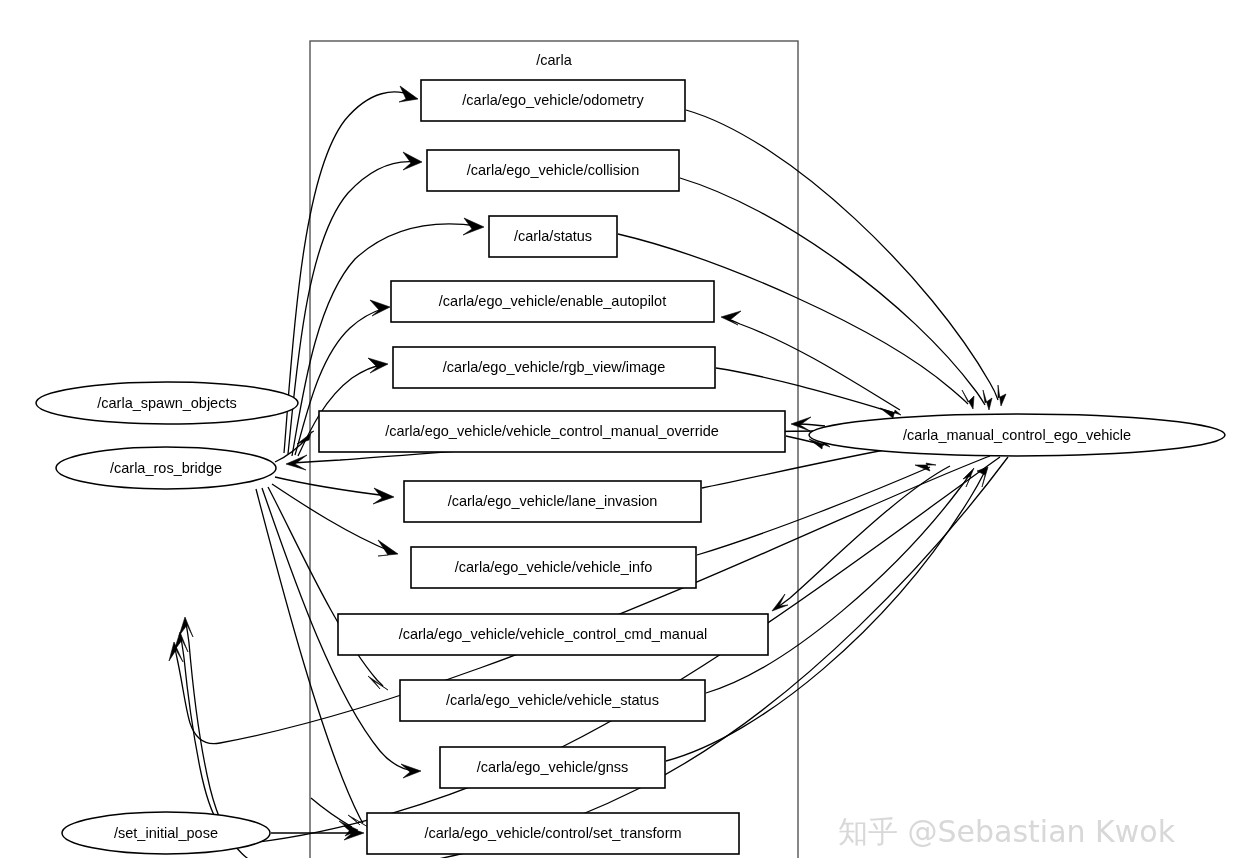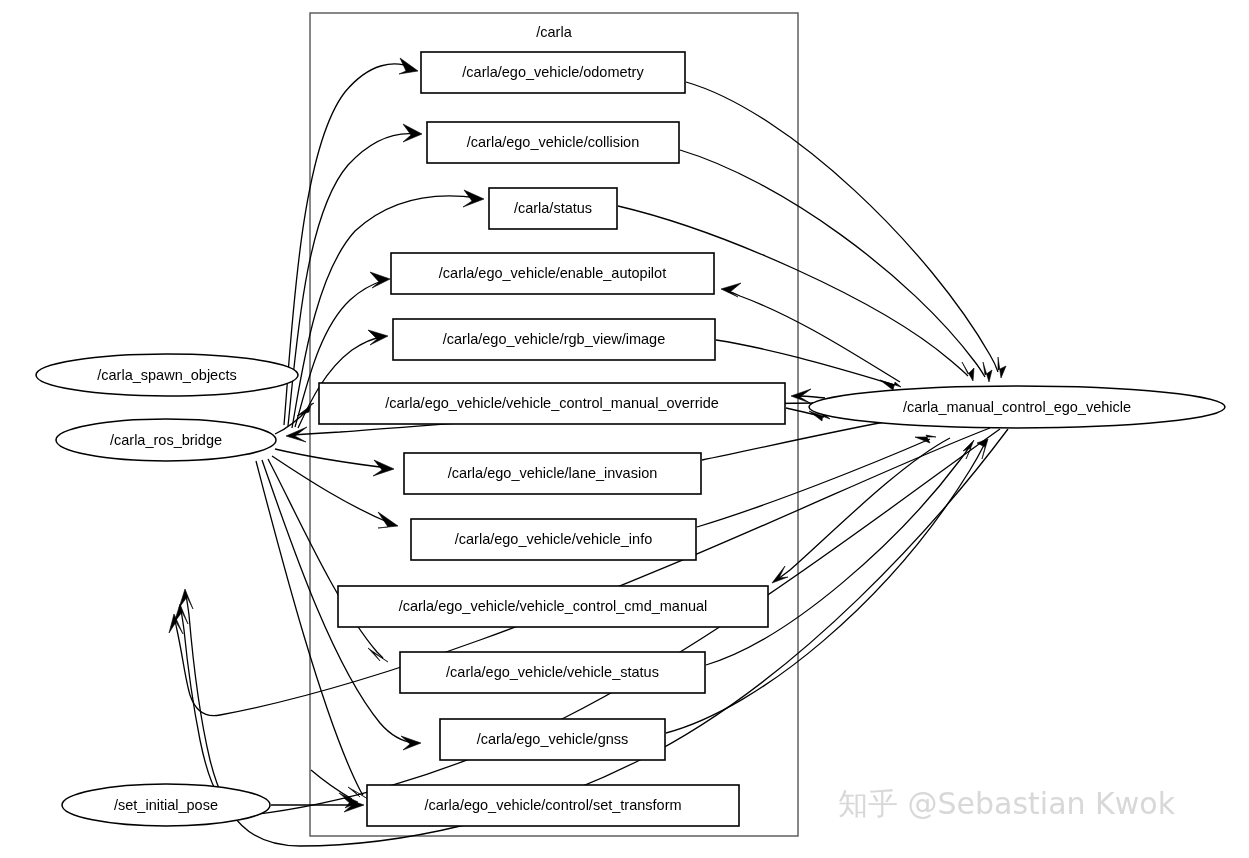--- a/index.html
+++ b/index.html
@@ -10,20 +10,21 @@
   body {
     width: 1249px;
     height: 858px;
     font-family: "Liberation Sans", sans-serif;
     overflow: hidden;
   }
   #graph-root {
     position: relative;
     width: 1249px;
     height: 656px;
+    margin-top: 28px;
   }
   svg#ros-graph {
     display: block;
     width: 1249px;
     height: 858px;
     background: #ffffff;
   }
   .node-box {
     fill: #ffffff;
     stroke: #000000;

